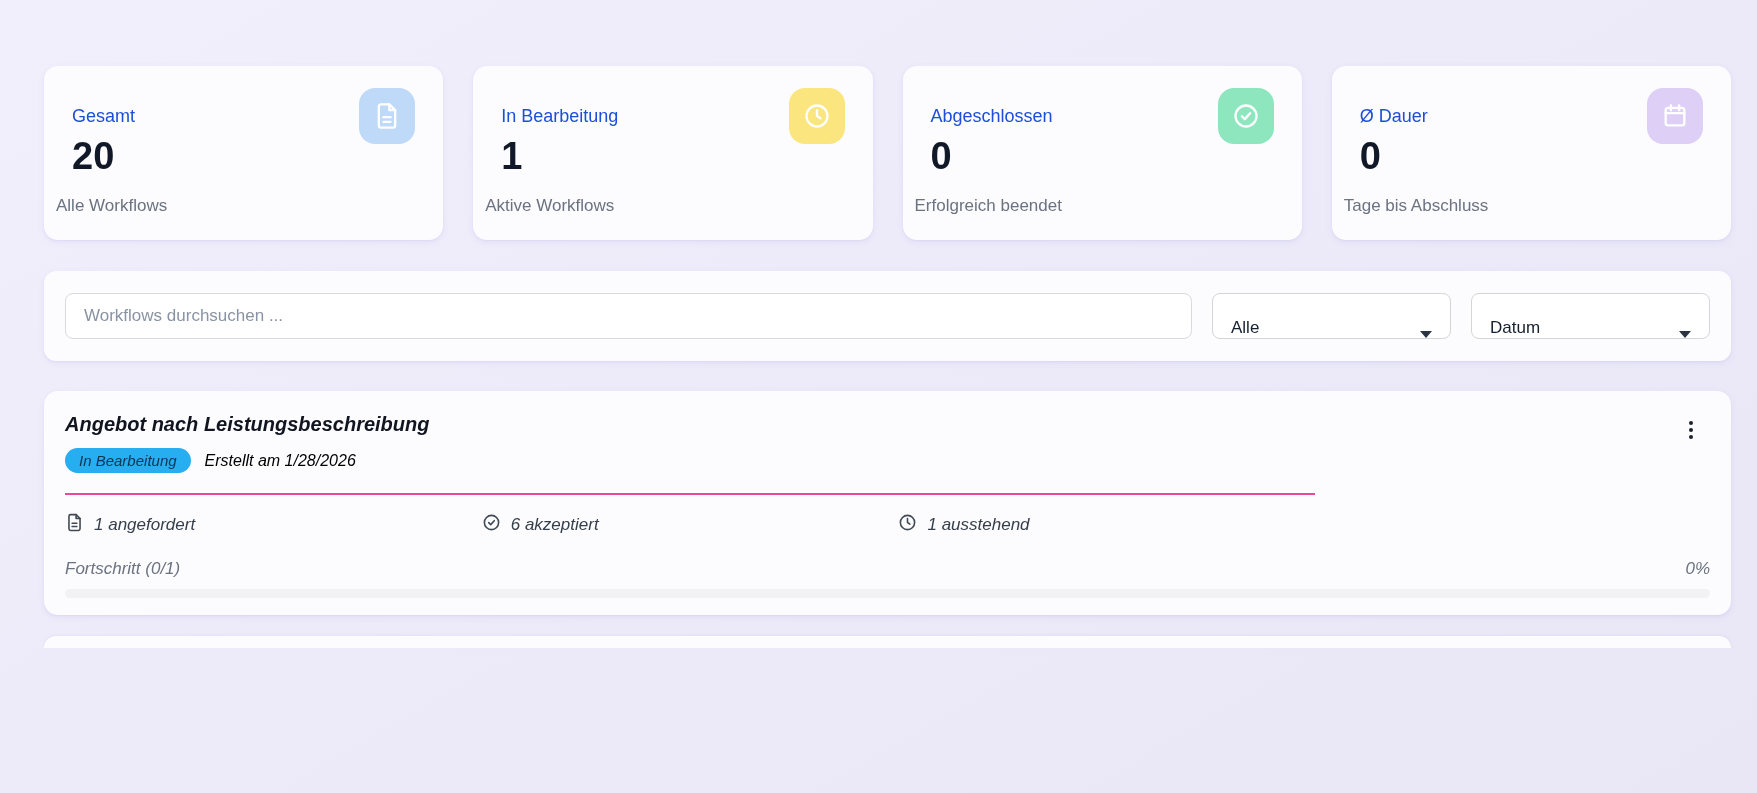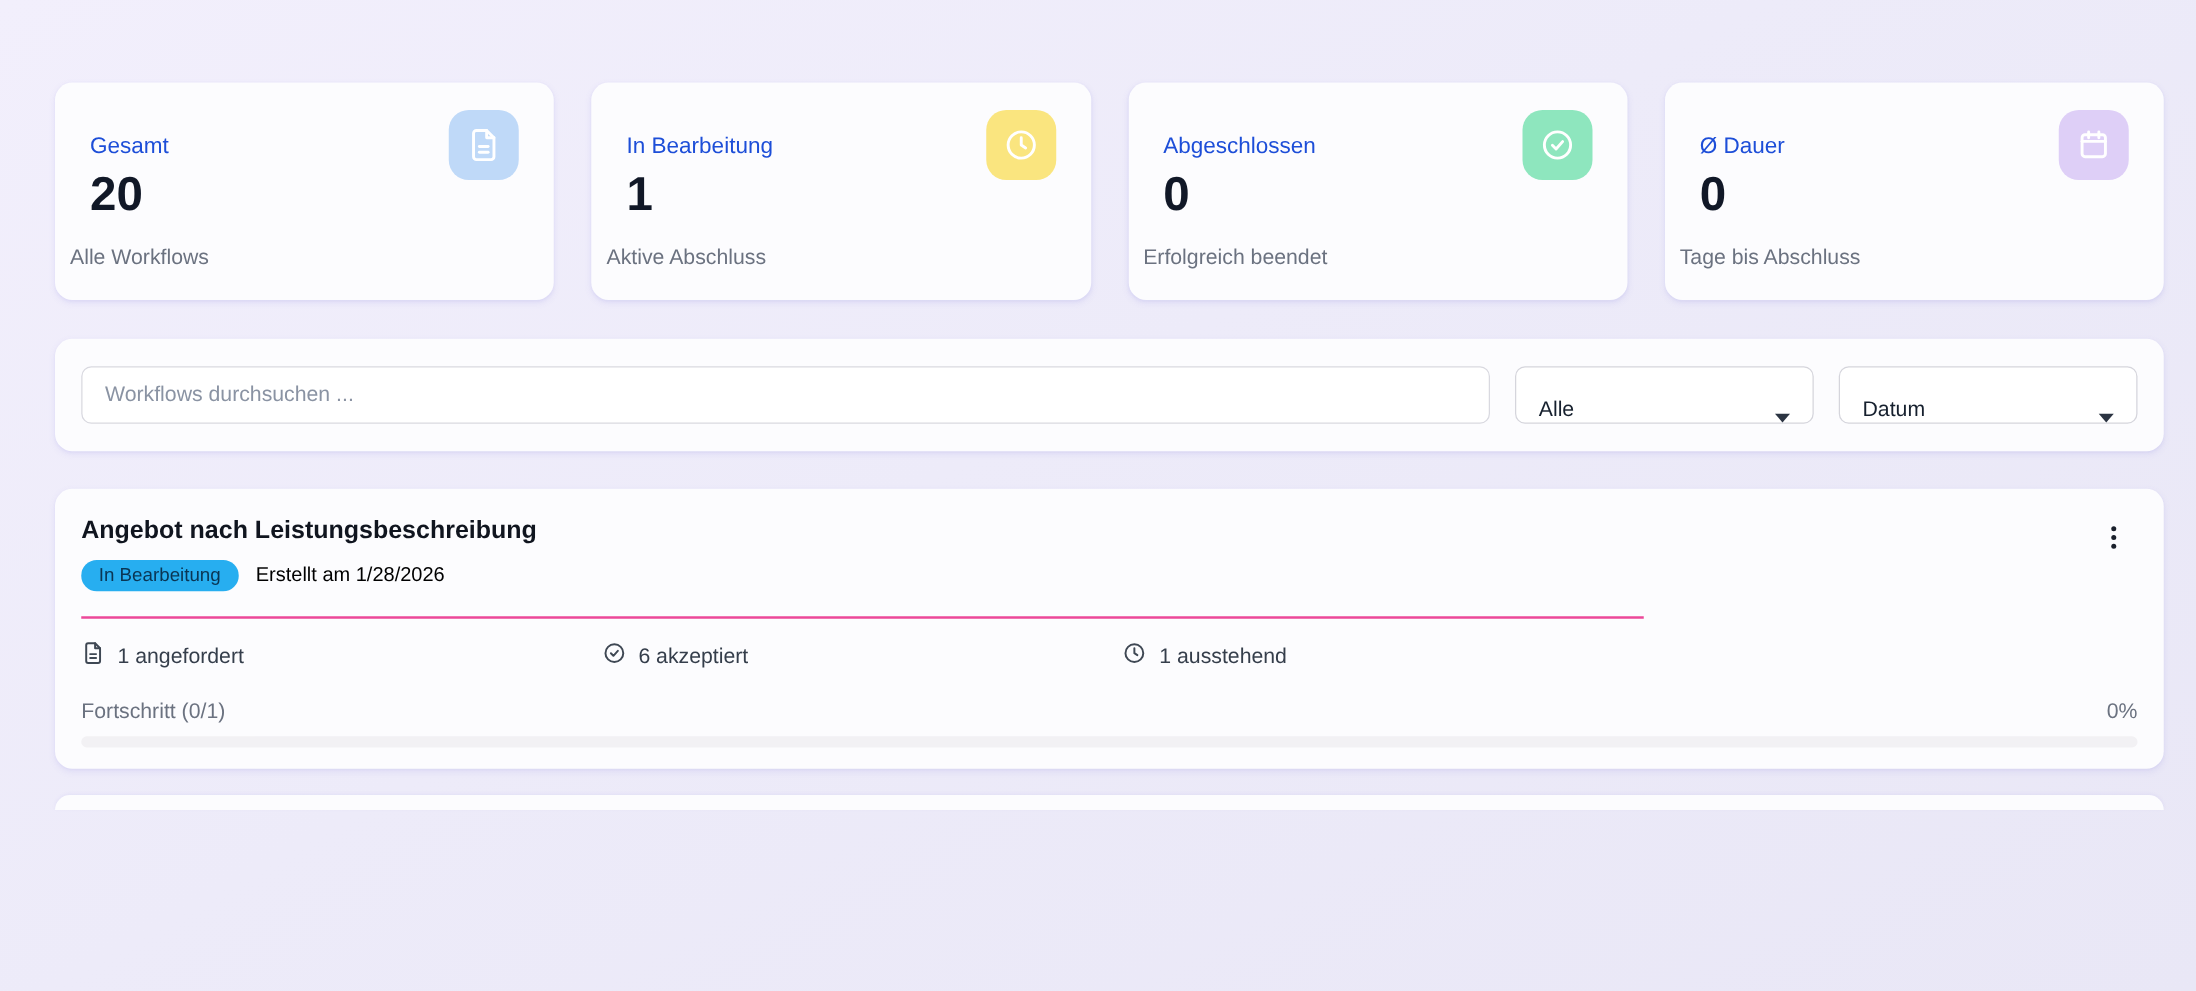--- a/index.html
+++ b/index.html
@@ -35,36 +35,36 @@
   .stat-label { font-size:18px; color:#1d4ed8; margin-top:16px; }
   .stat-value { font-size:38px; font-weight:800; color:#111827; margin-top:8px; }
   .stat-sublabel { font-size:17px; color:#6B7280; position:absolute; left:12px; bottom:24px; }
   .stat-icon-box {
     position:absolute; top:22px; right:28px;
     width:56px; height:56px; border-radius:16px;
     display:flex; align-items:center; justify-content:center;
   }
 
   
-  .filter-card { margin-top:31px; height:90px; display:flex; align-items:center; gap:20px; padding:0 21px; }
+  .filter-card { margin-top:31px; height:90px; display:flex; align-items:center; gap:20px; padding:0 21px;border-radius:12px; }
   .search-input {
     flex:1; height:46px; border:1px solid #D9D9E0; border-radius:8px;
     background:#FFFFFF; font-family:inherit; font-size:17px; color:#1F2430;
     padding:0 18px; outline:none;
   }
   .search-input::placeholder { color:#8A93A3; }
   .select-box {
     width:239px; height:46px; border:1px solid #D5D5DC; border-radius:8px; background:#FFFFFF;
     display:flex; align-items:flex-end; justify-content:space-between;
     padding:0 18px; font-size:17px; color:#16202E; cursor:pointer; flex:none;
   }
   .caret { width:0; height:0; border-left:6px solid transparent; border-right:6px solid transparent; border-top:7px solid #2B3442; }
 
   
-  .workflow-card { margin-top:30px; padding:22px 21px 0 21px; height:224px; }
+  .workflow-card { margin-top:30px; padding:22px 21px 0 21px; height:224px;font-style:italic; }
   .wf-head { display:flex; justify-content:space-between; align-items:flex-start; }
   .wf-title { font-size:20px; font-weight:700; color:#10151F; }
   .wf-meta { display:flex; align-items:center; gap:14px; margin-top:12px; }
   .badge {
     background:#27AEF0; color:#0A3553; font-size:15px; font-weight:500;
     padding:5px 14px; border-radius:999px; line-height:1;
   }
   .wf-created { font-size:16px; color:#000000; }
   .kebab-btn { background:none; border:none; cursor:pointer; padding:6px 4px; margin-right:6px; }
   .wf-stats {
@@ -98,21 +98,21 @@
           <polyline points="14 2 14 7 19 7"></polyline>
           <line x1="9" y1="13" x2="15" y2="13"></line>
           <line x1="9" y1="17" x2="15" y2="17"></line>
         </svg>
       </div>
     </div>
 
     <div class="card stat-card">
       <div class="stat-label">In Bearbeitung</div>
       <div class="stat-value">1</div>
-      <div class="stat-sublabel">Aktive Abschluss</div>
+      <div class="stat-sublabel">Aktive Workflows</div>
       <div class="stat-icon-box" style="background: rgb(250, 229, 127);">
         <svg width="28" height="28" viewBox="0 0 24 24" fill="none" stroke="#FFFFFF" stroke-width="2" stroke-linecap="round" stroke-linejoin="round">
           <circle cx="12" cy="12" r="9"></circle>
           <polyline points="12 7 12 12 15 14"></polyline>
         </svg>
       </div>
     </div>
 
     <div class="card stat-card">
       <div class="stat-label">Abgeschlossen</div>

